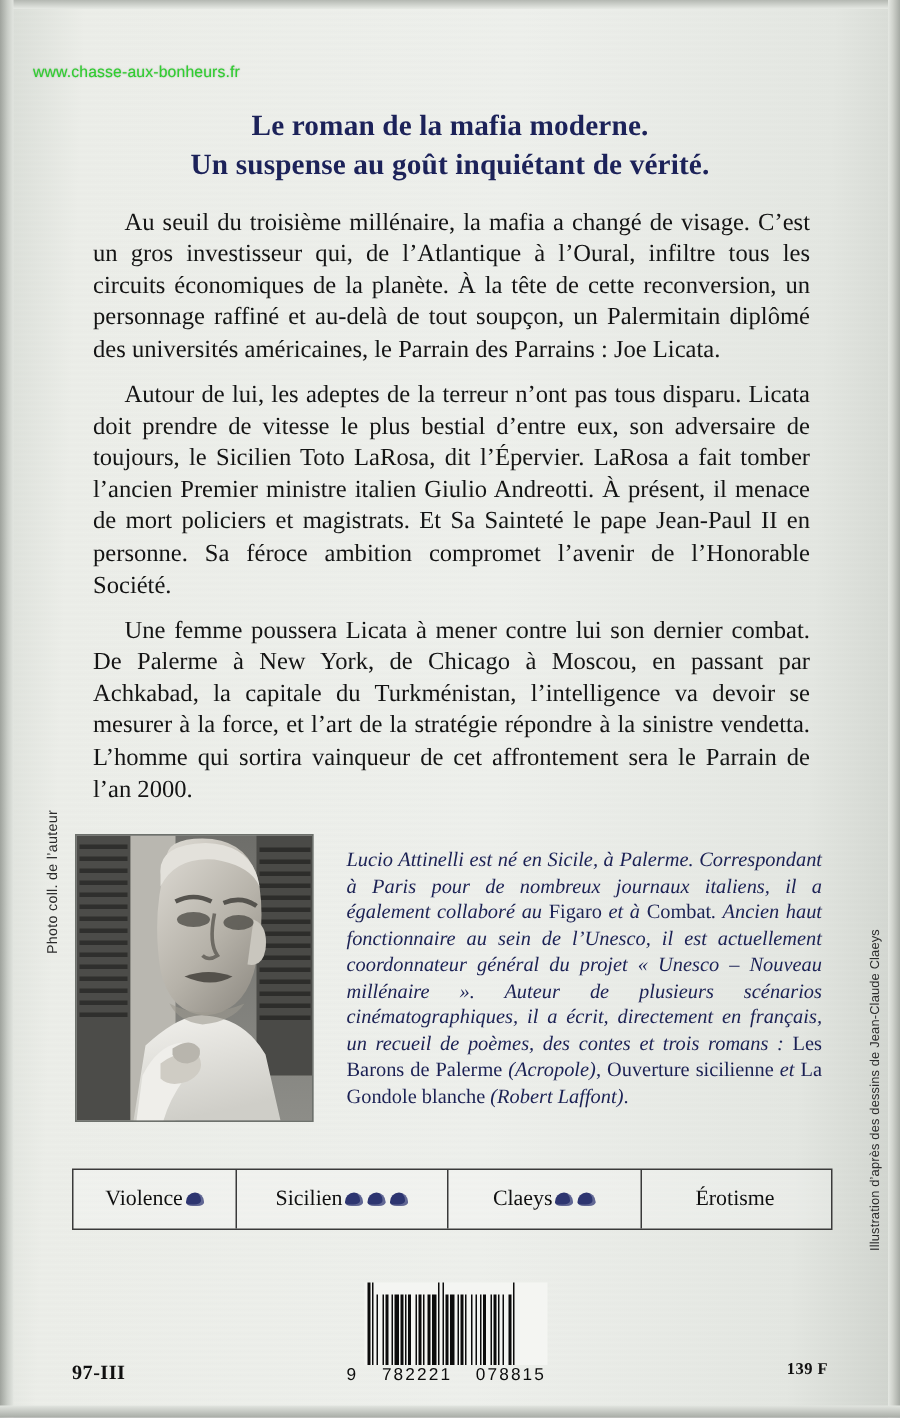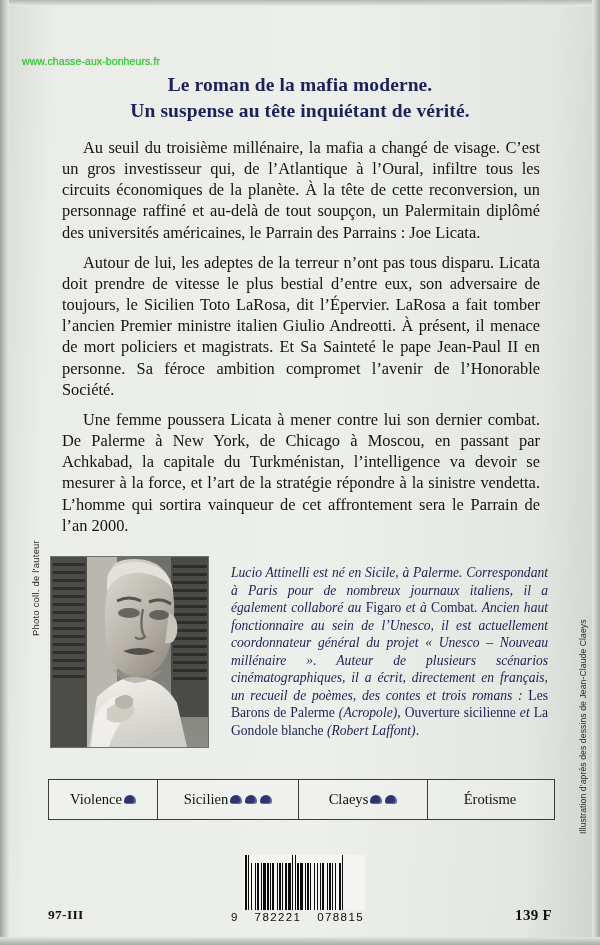--- a/index.html
+++ b/index.html
@@ -48,21 +48,21 @@
   .edge-bottom {
     position: absolute;
     left: 0; right: 0; bottom: 0;
     height: 8px;
     background: linear-gradient(0deg, #a8aca6 0%, #e2e5e0 100%);
   }
 
   .watermark {
     position: absolute;
     left: 22px;
-    top: 55px;
+    top: 42px;
     font-family: "Liberation Sans", sans-serif;
     font-size: 10.5px;
     color: #2fd02f;
     letter-spacing: 0.1px;
     text-shadow: 0 0 1px rgba(0,90,0,0.45);
   }
 
   .headline {
     position: absolute;
     left: 40px;
@@ -223,41 +223,41 @@
     top: 907px;
     font-size: 13.5px;
     font-weight: bold;
     color: #101010;
     letter-spacing: 0.3px;
   }
   .price-right {
     position: absolute;
     right: 48px;
     top: 907px;
-    font-size: 15px;
+    font-size: 11px;
     font-weight: bold;
     color: #101010;
     letter-spacing: 0.3px;
   }
 </style>
 </head>
 <body>
 
 <div class="page">
   <div class="grain"></div>
   <div class="edge-top"></div>
   <div class="edge-left"></div>
   <div class="edge-right"></div>
   <div class="edge-bottom"></div>
 
   <div class="watermark">www.chasse-aux-bonheurs.fr</div>
 
   <div class="headline">
     <div>Le roman de la mafia moderne.</div>
-    <div>Un suspense au tête inquiétant de vérité.</div>
+    <div>Un suspense au goût inquiétant de vérité.</div>
   </div>
 
   <div class="blurb">
     <p>Au seuil du troisième millénaire, la mafia a changé de visage. C’est un gros investisseur qui, de l’Atlantique à l’Oural, infiltre tous les circuits économiques de la planète. À la tête de cette reconversion, un personnage raffiné et au-delà de tout soupçon, un Palermitain diplômé des universités américaines, le Parrain des Parrains : Joe Licata.</p>
     <p>Autour de lui, les adeptes de la terreur n’ont pas tous disparu. Licata doit prendre de vitesse le plus bestial d’entre eux, son adversaire de toujours, le Sicilien Toto LaRosa, dit l’Épervier. LaRosa a fait tomber l’ancien Premier ministre italien Giulio Andreotti. À présent, il menace de mort policiers et magistrats. Et Sa Sainteté le pape Jean-Paul II en personne. Sa féroce ambition compromet l’avenir de l’Honorable Société.</p>
     <p>Une femme poussera Licata à mener contre lui son dernier combat. De Palerme à New York, de Chicago à Moscou, en passant par Achkabad, la capitale du Turkménistan, l’intelligence va devoir se mesurer à la force, et l’art de la stratégie répondre à la sinistre vendetta. L’homme qui sortira vainqueur de cet affrontement sera le Parrain de l’an 2000.</p>
   </div>
 
   <div class="author-block">
     <div class="photo-credit">Photo coll. de l’auteur</div>

